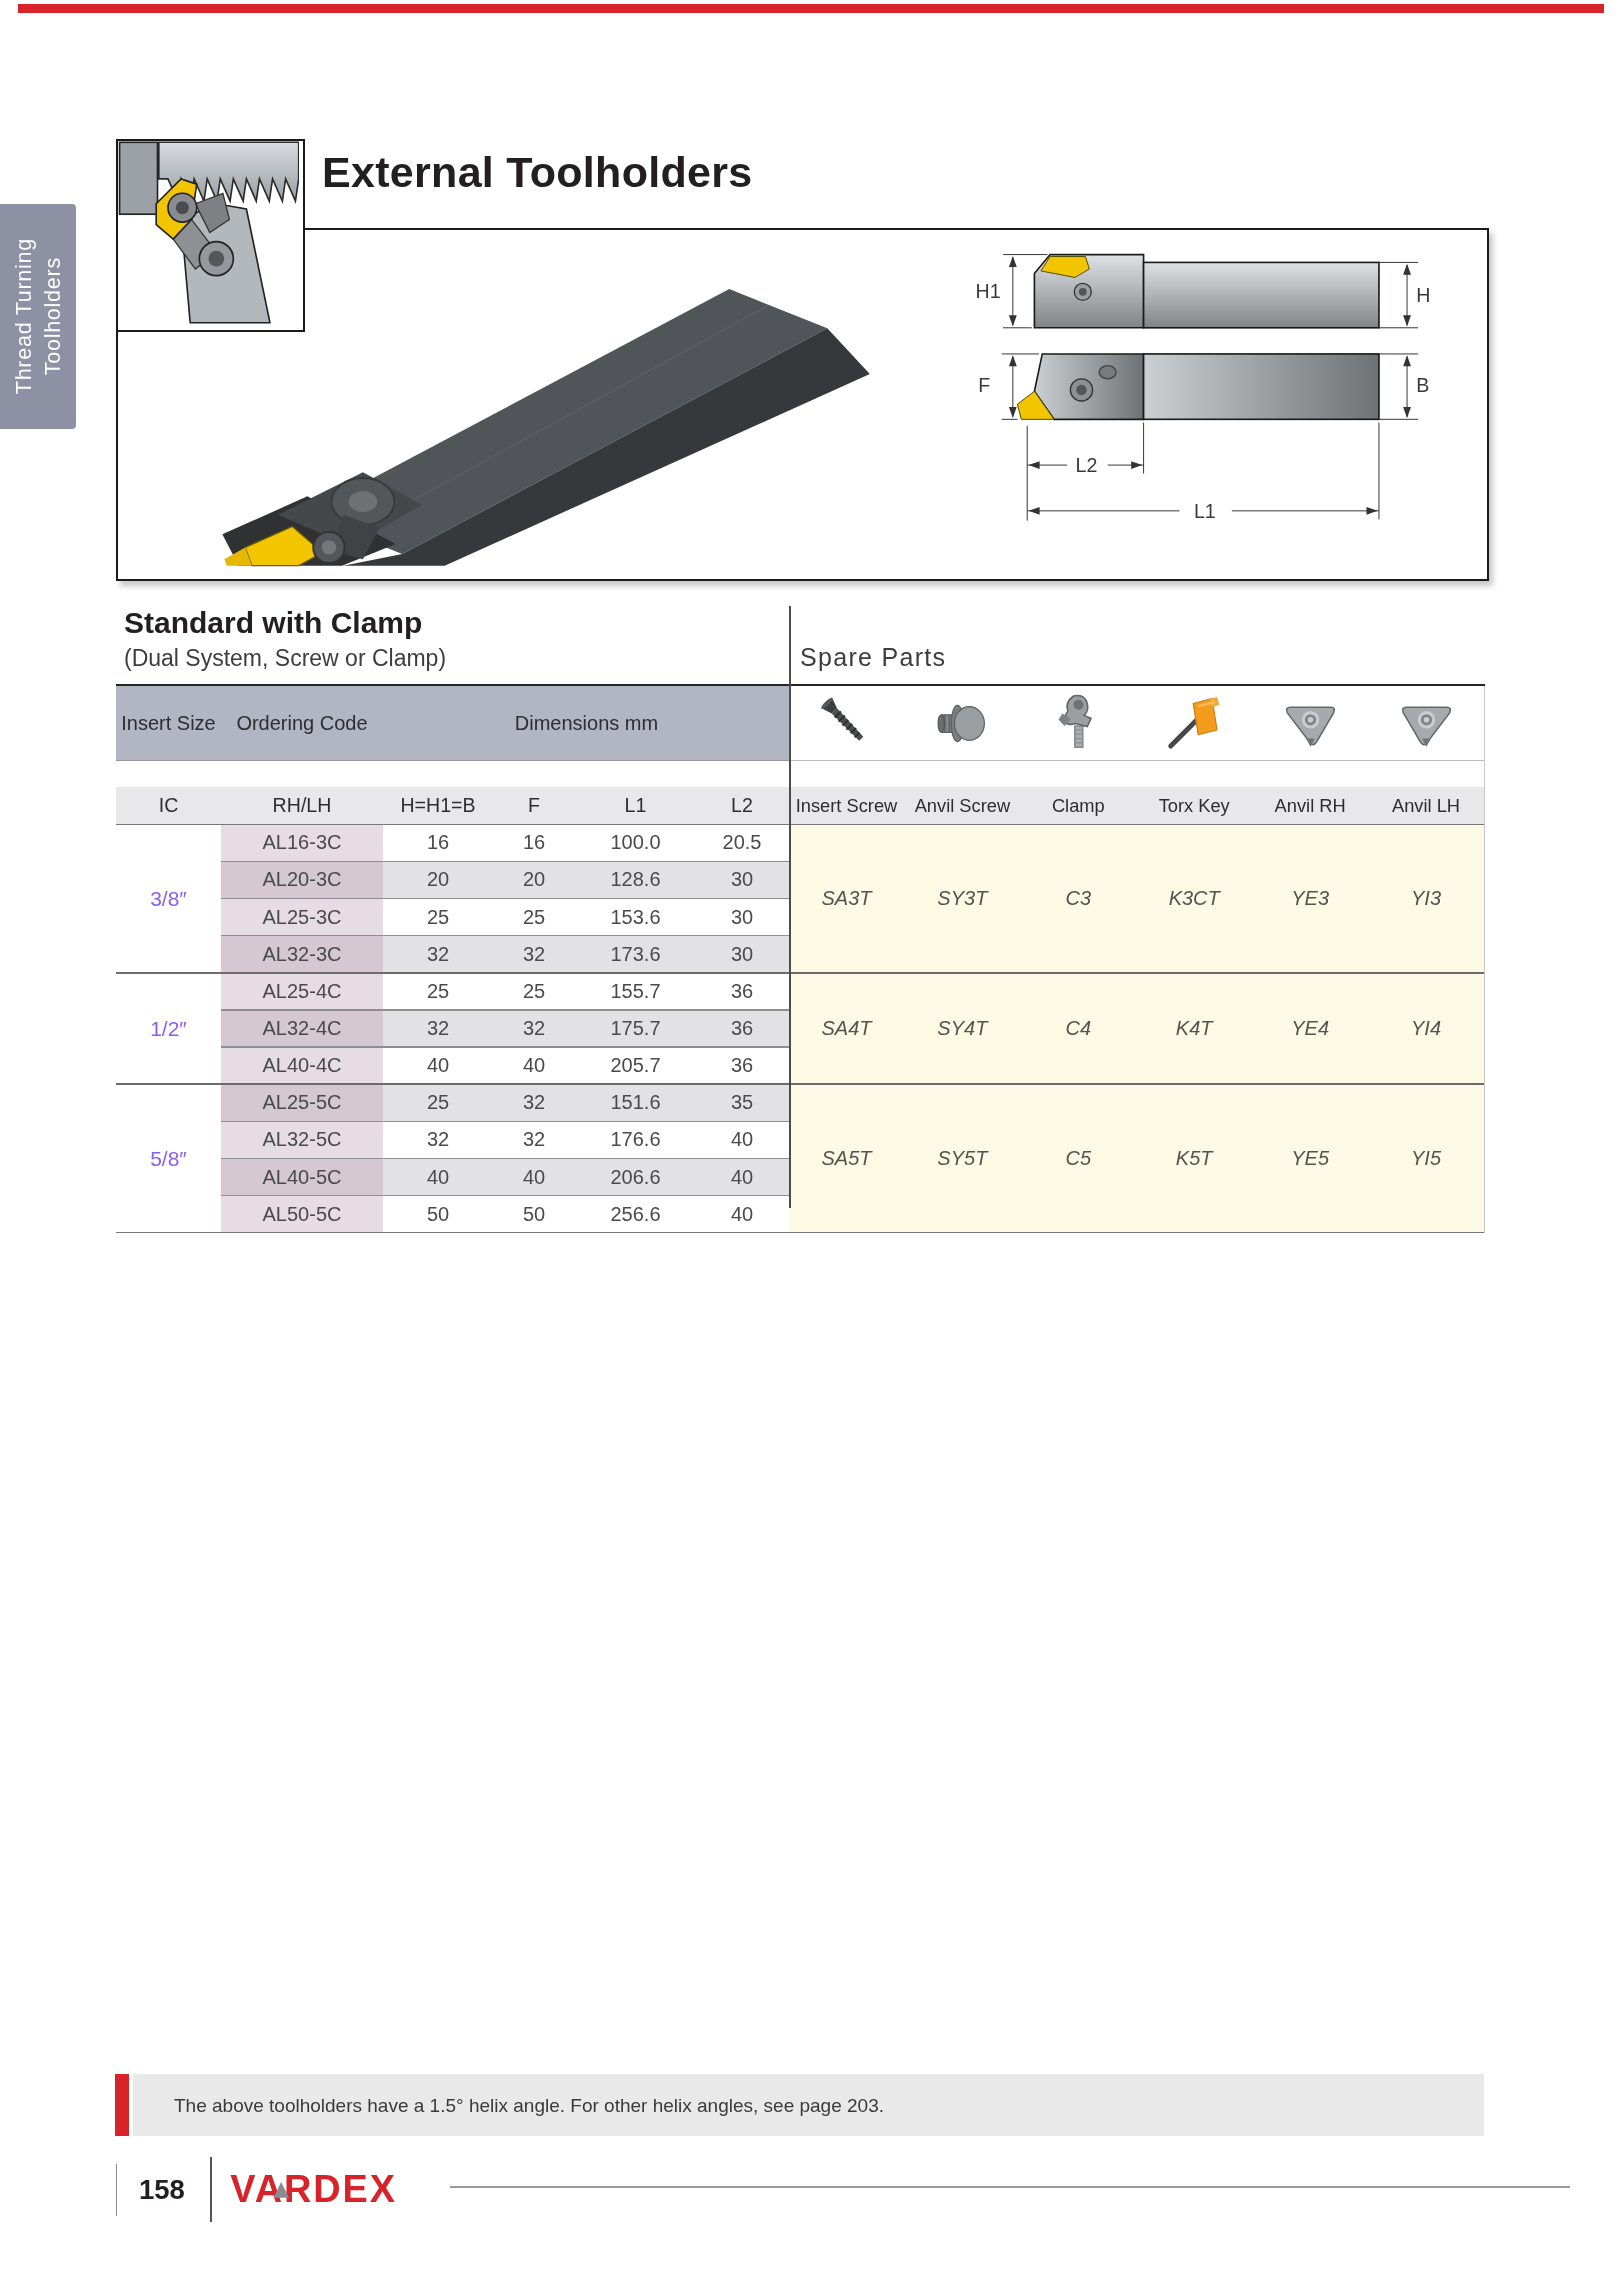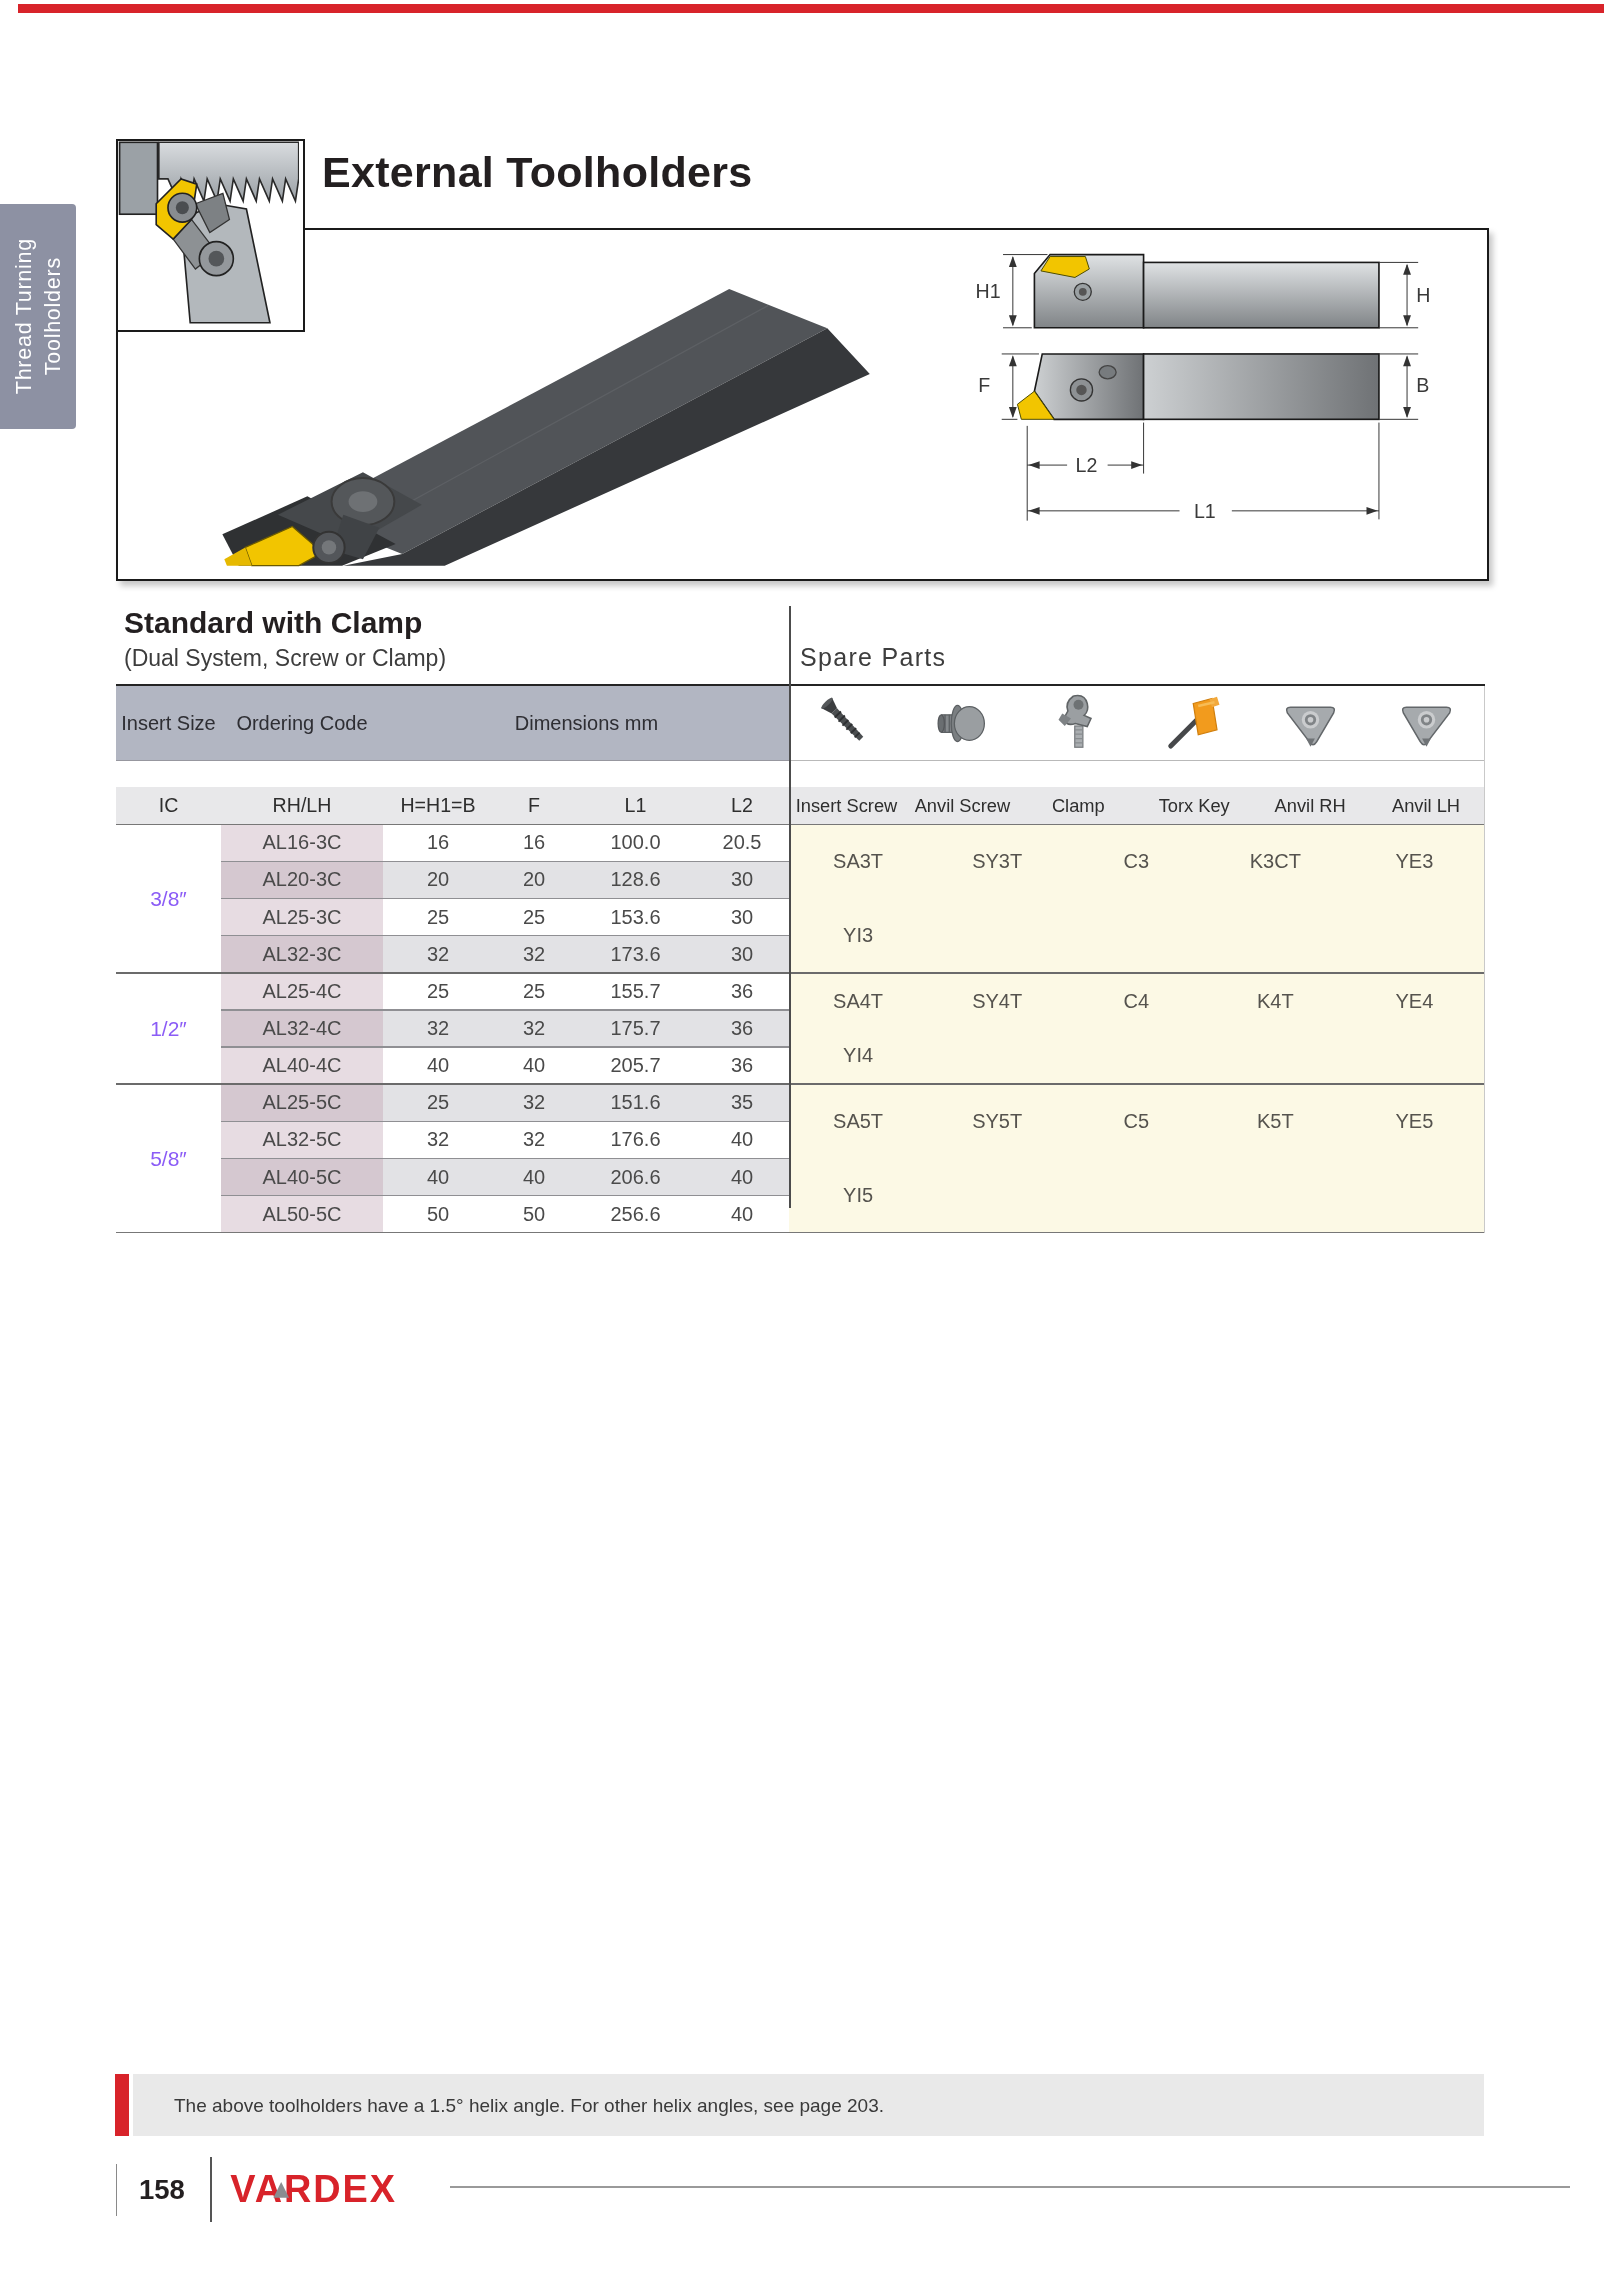--- a/index.html
+++ b/index.html
@@ -50,21 +50,21 @@
   .grow{flex:1;display:flex;}
   .rowline{height:1.3px;background:#8f8f93;margin-left:105px;}
   .grow.light{background:#ffffff;} .grow.dark{background:#e2e2e5;}
   .cell{display:flex;align-items:center;justify-content:center;font-size:20px;color:#4a4a4a;}
   .c-size-pad{width:105px;} .c-code{width:162px;} .c-h{width:110px;}
   .c-f{width:82px;} .c-l1{width:121px;} .c-l2{width:92px;}
   .grow.light .c-code{background:#e7dce2;} .grow.dark .c-code{background:#d5c8d0;}
   .size-cell{position:absolute;left:0;top:0;width:105px;height:100%;background:#ffffff;
              display:flex;align-items:center;justify-content:center;font-size:21px;color:#8b5cf6;z-index:3;}
   .spare-body{background:#fcf9e5;}
-  .spare-group{display:grid;grid-template-columns:repeat(5,1fr);}
+  .spare-group{display:grid;grid-template-columns:repeat(6,1fr);font-style:italic;}
   .spare-group span{display:flex;align-items:center;justify-content:center;font-size:20px;color:#55534e;}
   
   .note-red{left:115px;top:2074px;width:14.4px;height:62px;background:#d8232a;}
   .note-box{left:133px;top:2074px;width:1351px;height:62px;background:#e9e9e9;
             display:flex;flex-direction:column;justify-content:center;padding-left:41px;box-sizing:border-box;}
   .note-line{font-size:19px;color:#3a3a3a;line-height:25px;}
   
   .f-vline1{left:116px;top:2164px;width:1.3px;height:52px;background:#8a8a8a;}
   .f-page{left:139px;top:2174px;font-size:27.5px;font-weight:bold;color:#231f20;}
   .f-vline2{left:210px;top:2157px;width:2px;height:65px;background:#555;}

